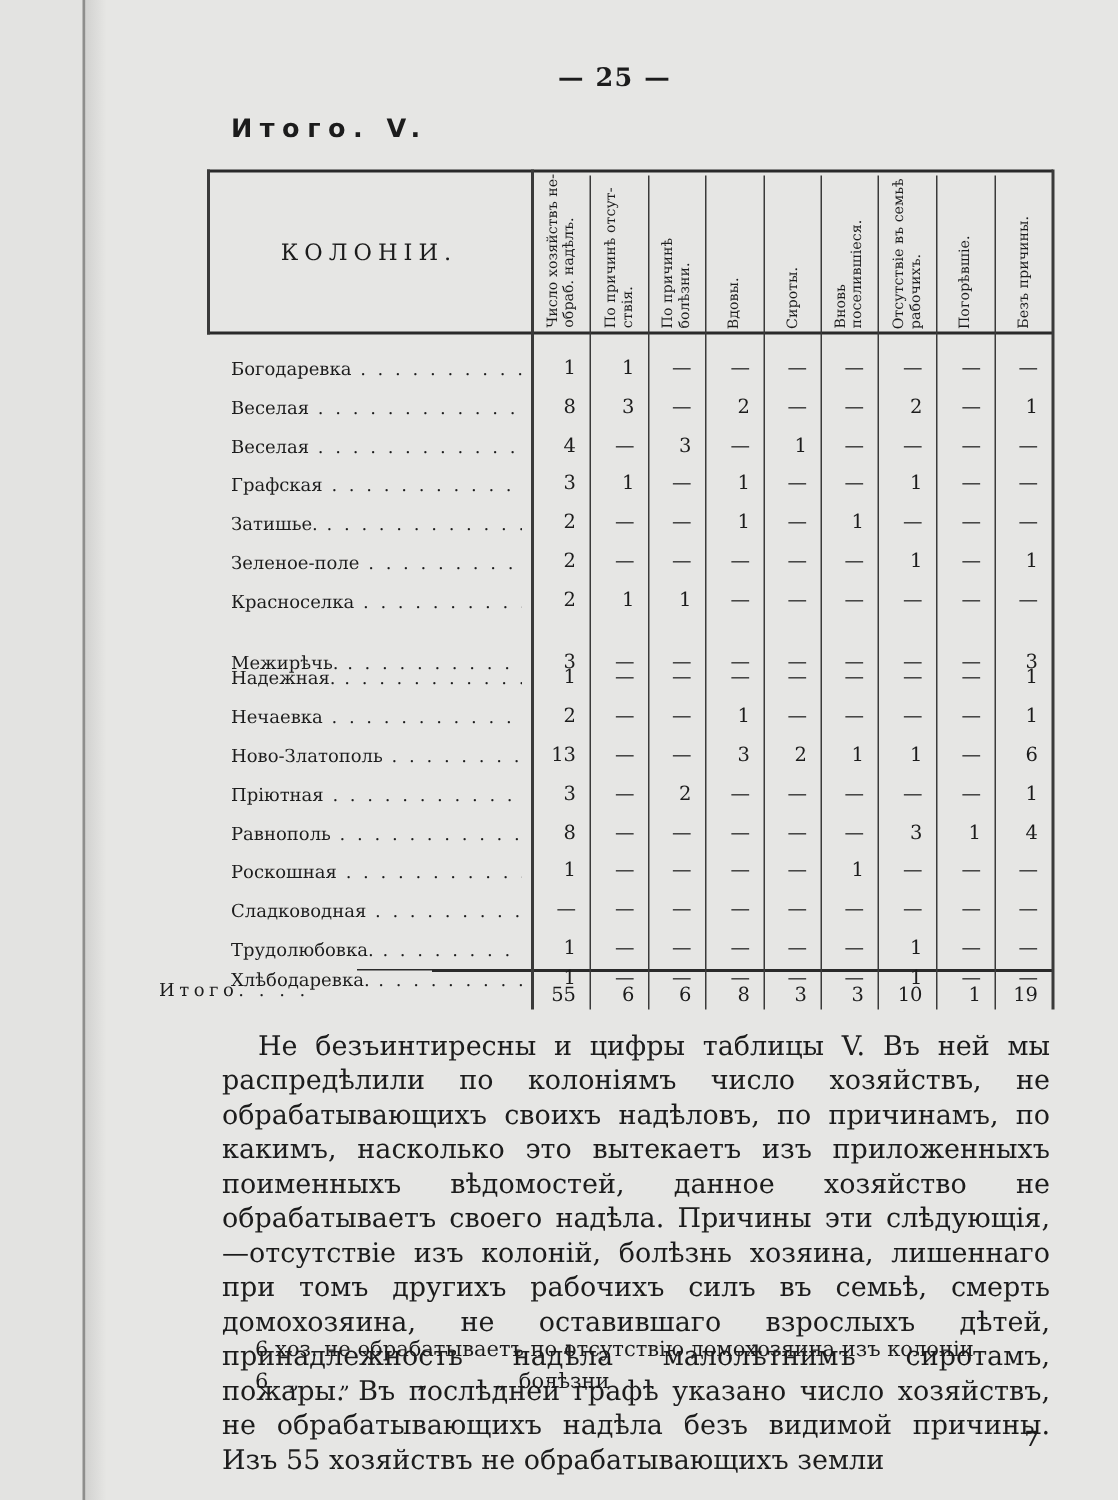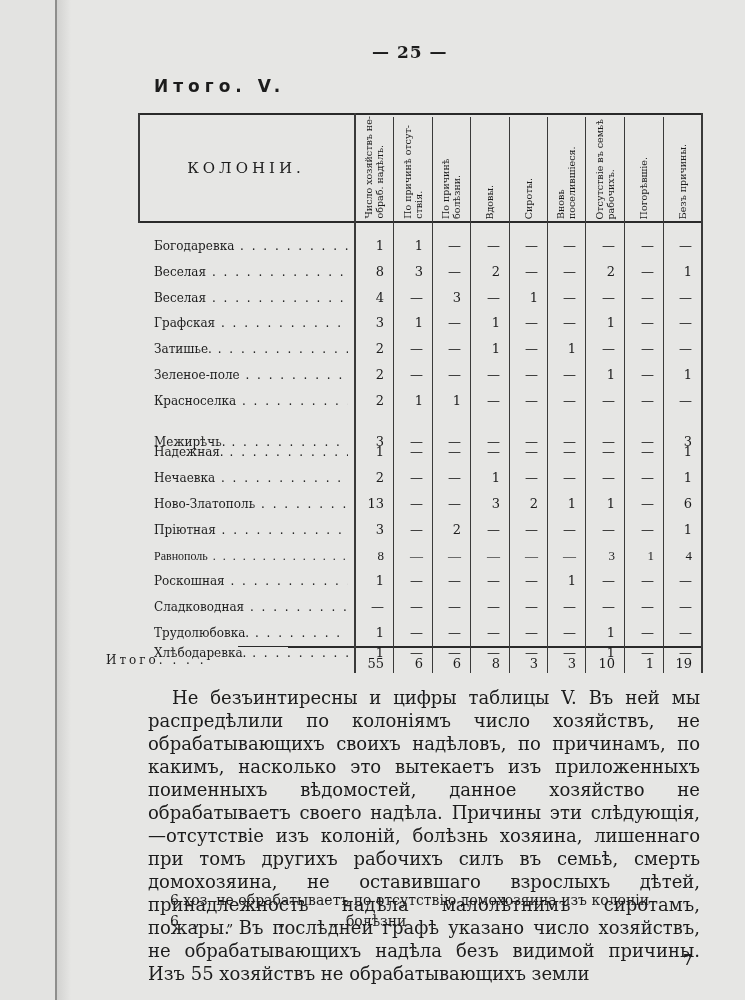--- a/index.html
+++ b/index.html
@@ -266,21 +266,21 @@
       <div class="cell" style="left: 216px; width: 30px;">3</div>
       <div class="cell" style="left: 255px; width: 30px;">—</div>
       <div class="cell" style="left: 294px; width: 29px;">2</div>
       <div class="cell" style="left: 332px; width: 30px;">—</div>
       <div class="cell" style="left: 371px; width: 29px;">—</div>
       <div class="cell" style="left: 409px; width: 29px;">—</div>
       <div class="cell" style="left: 447px; width: 30px;">—</div>
       <div class="cell" style="left: 486px; width: 30px;">—</div>
       <div class="cell" style="left: 525px; width: 29px;">1</div>
     </div>
-    <div class="row" style="top: 431.6px; font-family: Liberation Serif, serif;">
+    <div class="row" style="top: 431.6px;">
       <div class="name">Равнополь</div>
       <div class="cell" style="left: 216px; width: 30px;">8</div>
       <div class="cell" style="left: 255px; width: 30px;">—</div>
       <div class="cell" style="left: 294px; width: 29px;">—</div>
       <div class="cell" style="left: 332px; width: 30px;">—</div>
       <div class="cell" style="left: 371px; width: 29px;">—</div>
       <div class="cell" style="left: 409px; width: 29px;">—</div>
       <div class="cell" style="left: 447px; width: 30px;">3</div>
       <div class="cell" style="left: 486px; width: 30px;">1</div>
       <div class="cell" style="left: 525px; width: 29px;">4</div>

